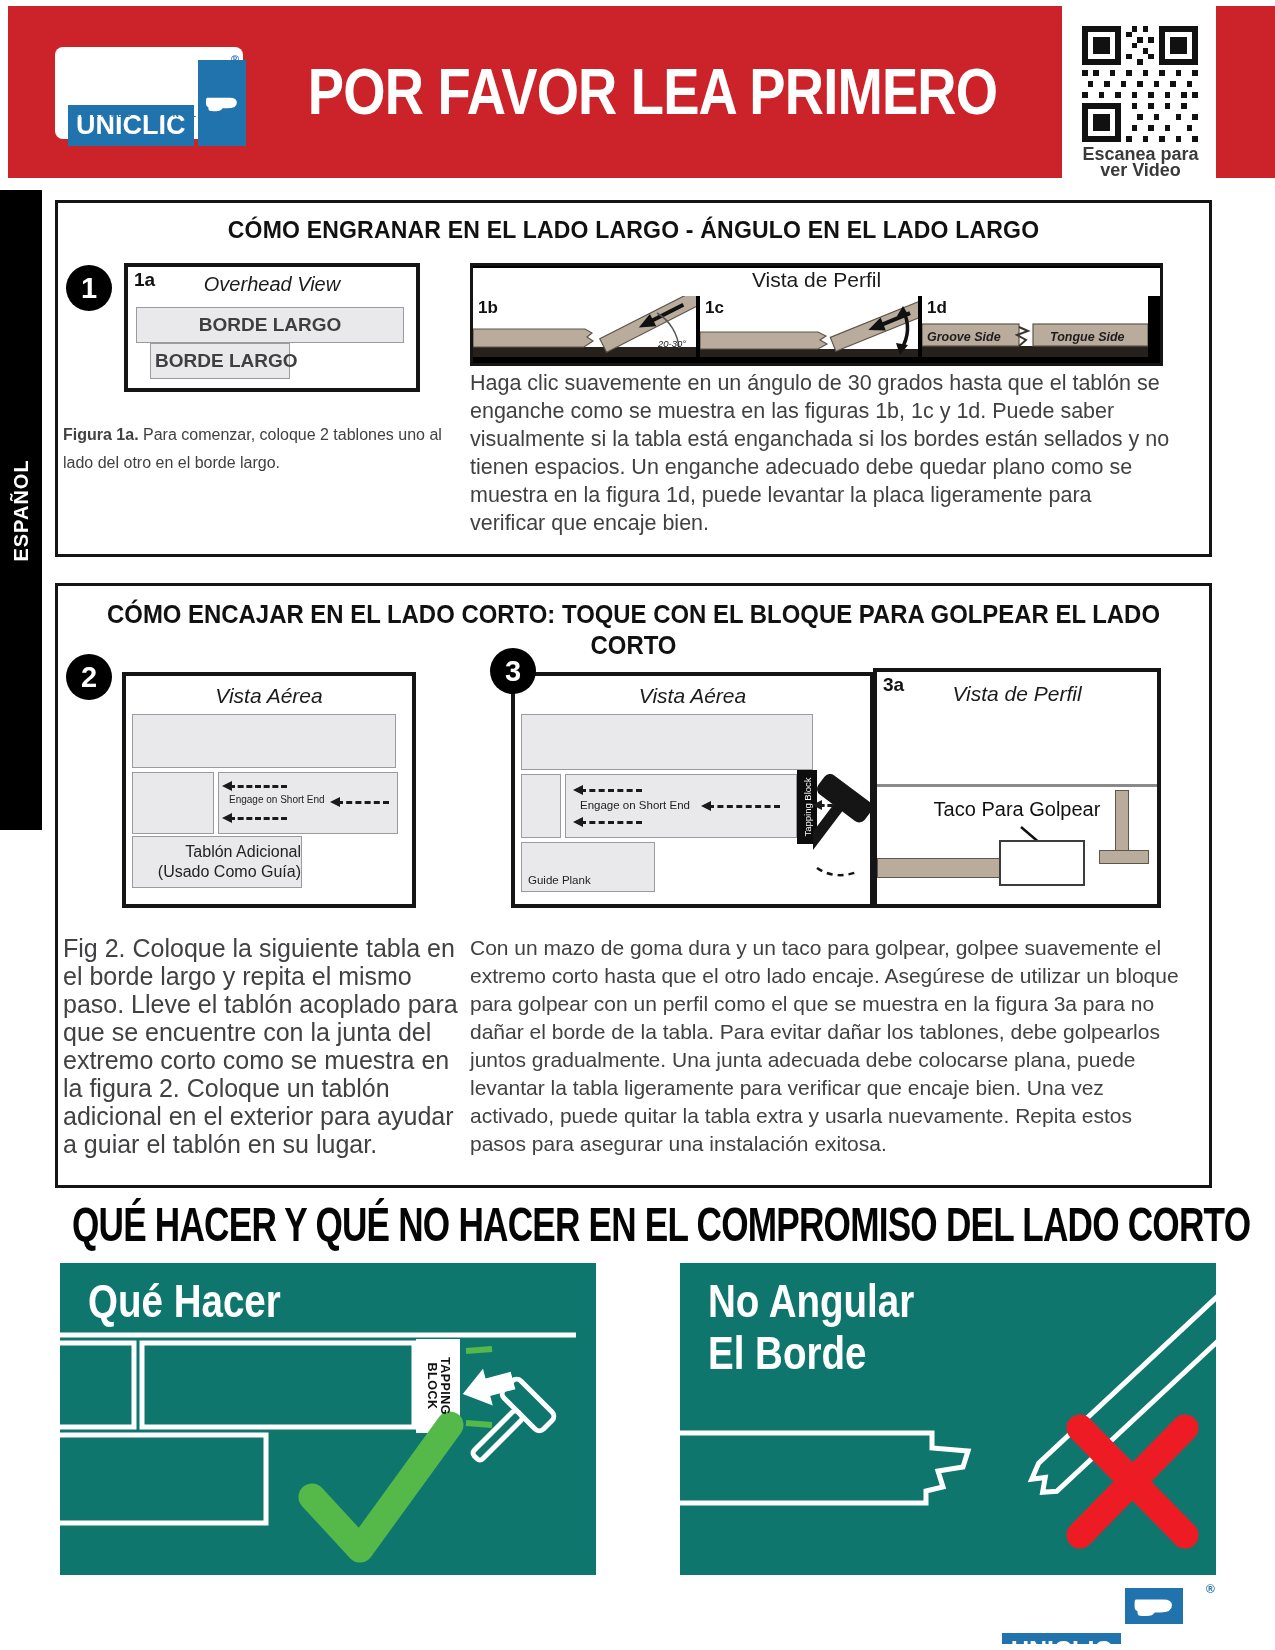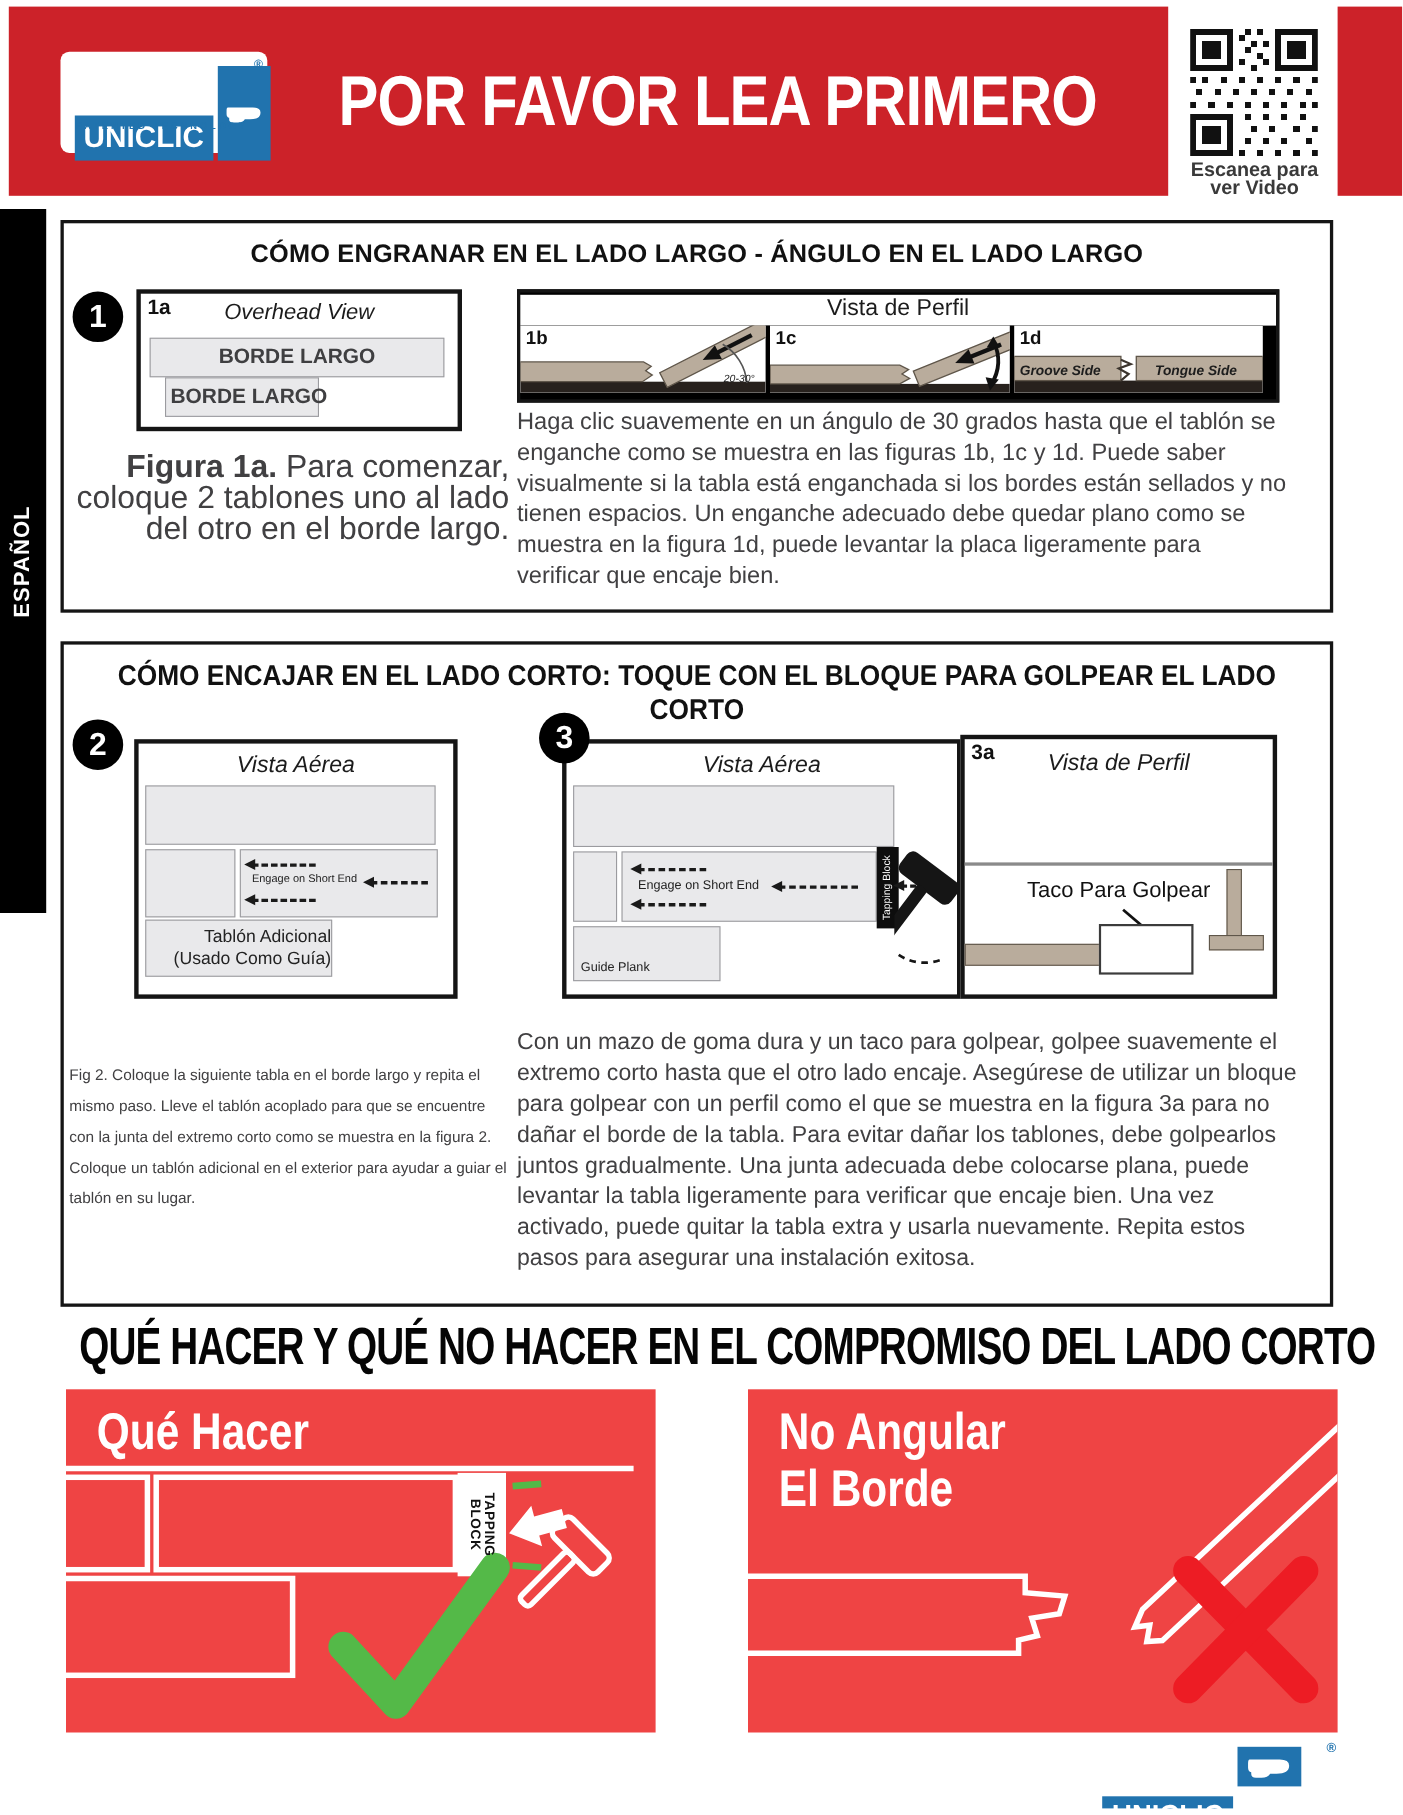--- a/index.html
+++ b/index.html
@@ -70,21 +70,21 @@
 
   
   #fig3aDivider { position:absolute; left:0; width:100%; height:3px; background:#8a8a8a; }
   .tan { position:absolute; background:#b9ac9c; border:1.5px solid #5f564a; box-sizing:border-box; }
   #tacoBlock { position:absolute; background:#fff; border:2px solid #3c3c3c; box-sizing:border-box; }
   #tacoLabel { position:absolute; font-size:20px; color:#111; width:100%; text-align:center; }
 
   
   #dosHeading { left:72px; top:1198px; font-size:44px; font-weight:bold; color:#050505;
                 transform:scale(0.80,1.08); transform-origin:left top; white-space:nowrap; letter-spacing:-1px; }
-  .darkPanel { position:absolute; top:1263px; width:536px; height:312px; background:#ef4444; overflow:hidden; }
+  .darkPanel { position:absolute; top:1263px; width:536px; height:312px; background:#0f766e; overflow:hidden; }
   #doPanel { left:60px; }
   #dontPanel { left:680px; }
   .panelTitle { position:absolute; left:28px; top:12px; color:#fff; font-weight:bold; font-size:47px;
                 line-height:52px; transform:scaleX(0.82); transform-origin:left top; white-space:nowrap; }
   #doBlockText { position:absolute; left:331px; top:103px; width:94px; height:40px; transform:rotate(90deg);
                  display:flex; flex-direction:column; align-items:center; justify-content:center;
                  font-size:12.5px; font-weight:bold; color:#111; line-height:13px; letter-spacing:0.5px; }
   .panelSvg { position:absolute; left:0; top:0; }
 
   
@@ -141,21 +141,21 @@
 
     <div class="numCircle" style="left:8px; top:62px;">1</div>
 
     <div class="figBox" style="left:66px; top:60px; width:288px; height:121px;">
       <div class="figLabel" style="left:6px; top:2px;">1a</div>
       <div class="figTitle" style="top:6px;">Overhead View</div>
       <div class="plank plankText" style="left:8px; top:40px; width:268px; height:36px;">BORDE LARGO</div>
       <div class="plank plankText" style="left:22px; top:76px; width:140px; height:36px; justify-content:flex-start; padding-left:4px; white-space:nowrap; overflow:visible;">BORDE LARGO</div>
     </div>
 
-    <div class="bodyText" style="left:5px; top:208px; width:400px; font-size:29px;text-align:right;">
+    <div class="bodyText" style="left:5px; top:218px; width:400px; font-size:16px;">
       <b>Figura 1a.</b><span> Para comenzar, coloque 2 tablones uno al lado del otro en el borde largo.</span>
     </div>
 
     <div id="profileBox">
       <div id="profileTitle">Vista de Perfil</div>
       <div id="profileRow">
 
         <svg class="subfig" width="223" height="61" viewBox="0 0 223 61">
           <rect x="0" y="51" width="223" height="10" fill="#27211d"></rect>
           <path d="M0 33 H112 l7 4 -5 4 6 4 -9 6 H0 Z" fill="#b9ac9c" stroke="#5f564a" stroke-width="1.2"></path>
@@ -253,21 +253,21 @@
       <svg class="abs" style="left:140px; top:152px;" width="60" height="46" viewBox="0 0 60 46">
         <line x1="4" y1="3" x2="38" y2="32" stroke="#111" stroke-width="2.5"></line>
         <polygon points="45,39 29,33 38,24" fill="#111"></polygon>
       </svg>
       <div class="tan" style="left:0px; top:186px; width:142px; height:20px;"></div>
       <div class="tan" style="left:238px; top:118px; width:14px; height:66px;"></div>
       <div class="tan" style="left:222px; top:178px; width:50px; height:14px;"></div>
       <div id="tacoBlock" style="left:122px; top:168px; width:86px; height:46px;"></div>
     </div>
 
-    <div class="bodyText" style="left:5px; top:348px; width:400px; font-size:14px;margin-top:29px;">Fig 2. Coloque la siguiente tabla en el borde largo y repita el mismo paso. Lleve el tablón acoplado para que se encuentre con la junta del extremo corto como se muestra en la figura 2. Coloque un tablón adicional en el exterior para ayudar a guiar el tablón en su lugar.</div>
+    <div class="bodyText" style="left:5px; top:348px; width:400px; font-size:25px;">Fig 2. Coloque la siguiente tabla en el borde largo y repita el mismo paso. Lleve el tablón acoplado para que se encuentre con la junta del extremo corto como se muestra en la figura 2. Coloque un tablón adicional en el exterior para ayudar a guiar el tablón en su lugar.</div>
     <div class="bodyText" style="left:412px; top:348px; width:710px; font-size:21px;">Con un mazo de goma dura y un taco para golpear, golpee suavemente el extremo corto hasta que el otro lado encaje. Asegúrese de utilizar un bloque para golpear con un perfil como el que se muestra en la figura 3a para no dañar el borde de la tabla. Para evitar dañar los tablones, debe golpearlos juntos gradualmente. Una junta adecuada debe colocarse plana, puede levantar la tabla ligeramente para verificar que encaje bien. Una vez activado, puede quitar la tabla extra y usarla nuevamente. Repita estos pasos para asegurar una instalación exitosa.</div>
   </div>
 
   <div class="abs" id="dosHeading">QUÉ HACER Y QUÉ NO HACER EN EL COMPROMISO DEL LADO CORTO</div>
 
   <div class="darkPanel" id="doPanel">
     <svg class="panelSvg" width="536" height="312" viewBox="0 0 536 312">
       <g stroke="#fff" stroke-width="5" fill="none">
         <line x1="0" y1="72" x2="516" y2="72"></line>
         <rect x="-12" y="80" width="86" height="84"></rect>

